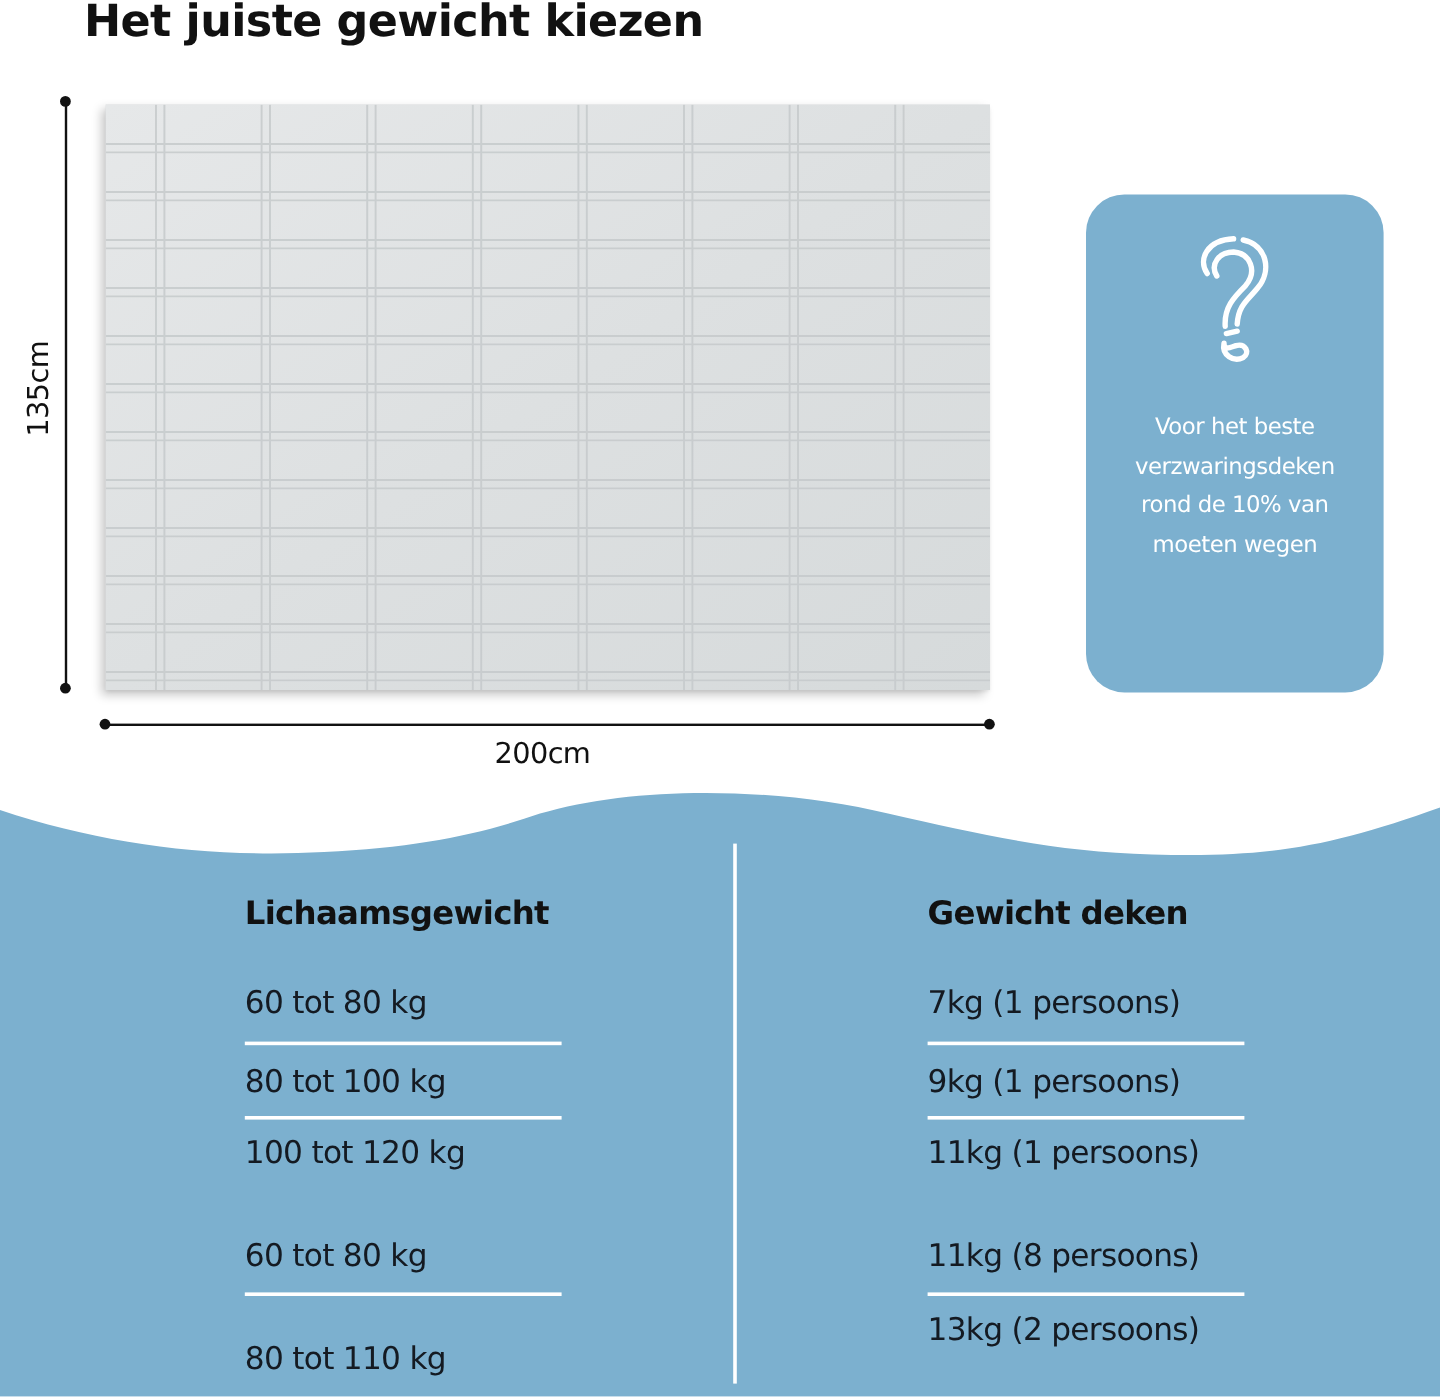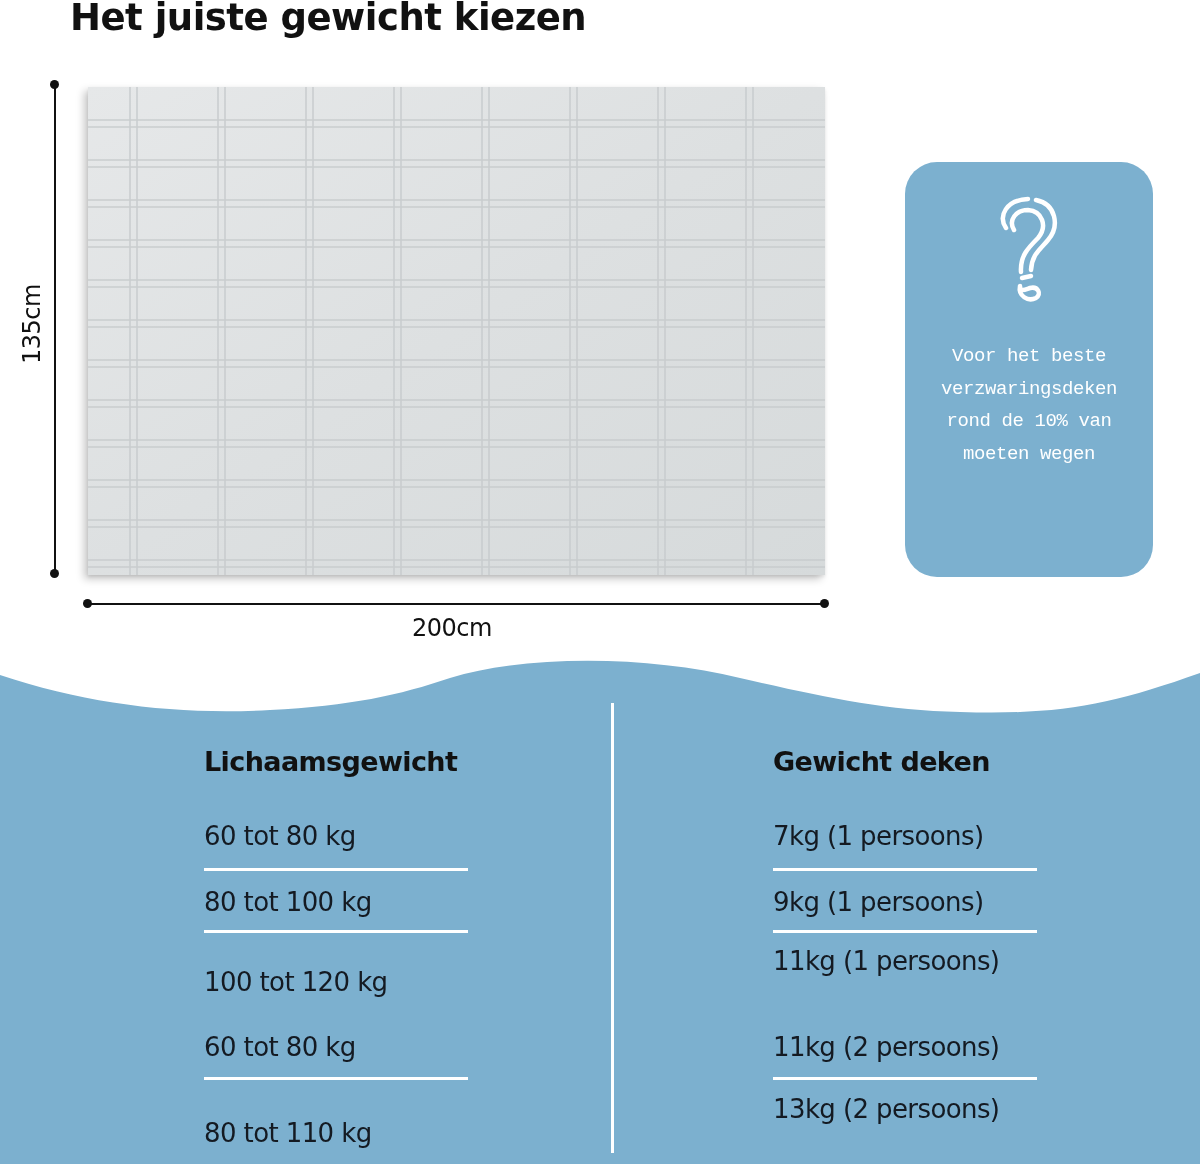--- a/index.html
+++ b/index.html
@@ -45,21 +45,21 @@
     position: absolute; left: 905px; top: 162px; width: 248px; height: 415px;
     background: #7cb0cf; border-radius: 32px;
     display: flex; flex-direction: column; align-items: center;
   }
   .info-card .q-icon { margin-top: 34px; width: 70px; height: 110px; }
   .info-card .info-text {
     margin-top: 34px; width: 230px; text-align: center; color: #ffffff;
     font-family: "DejaVu Sans", sans-serif; font-size: 19px; line-height: 32.6px;
     letter-spacing: -0.4px;
   }
-  .info-text span { display: block; white-space: nowrap; font-family: Liberation Mono, monospace; }
+  .info-text span { display: block; white-space: nowrap; }
 
   
   .wave { position: absolute; left: 0; top: 660px; width: 1200px; height: 504px; }
 
   .divider {
     position: absolute; left: 611px; top: 703px; width: 3px; height: 450px; background: #ffffff;
   }
 
   .col { position: absolute; top: 740px; width: 264px; }
   .col.left { left: 204px; }
@@ -171,29 +171,29 @@
 </svg>
 
 <div class="divider"></div>
 
 <div class="col left">
   <div class="col-header">Lichaamsgewicht</div>
   <div class="row" style="top:76px;">60 tot 80 kg</div>
   <div class="sep" style="top:128px;"></div>
   <div class="row" style="top:142px;">80 tot 100 kg</div>
   <div class="sep" style="top:190px;"></div>
-  <div class="row" style="top:201px;margin-top:21px;">100 tot 120 kg</div>
+  <div class="row" style="top:201px;">100 tot 120 kg</div>
   <div class="row" style="top:287px;">60 tot 80 kg</div>
   <div class="sep" style="top:337px;"></div>
   <div class="row" style="top:349px;margin-top:24px;">80 tot 110 kg</div>
 </div>
 
 <div class="col right">
   <div class="col-header">Gewicht deken</div>
   <div class="row" style="top:76px;">7kg (1 persoons)</div>
   <div class="sep" style="top:128px;"></div>
   <div class="row" style="top:142px;">9kg (1 persoons)</div>
   <div class="sep" style="top:190px;"></div>
   <div class="row" style="top:201px;">11kg (1 persoons)</div>
-  <div class="row" style="top:287px;">11kg (2 persoons)</div>
+  <div class="row" style="top:287px;">11kg (8 persoons)</div>
   <div class="sep" style="top:337px;"></div>
   <div class="row" style="top:349px;">13kg (2 persoons)</div>
 </div>
 
 </body></html>

